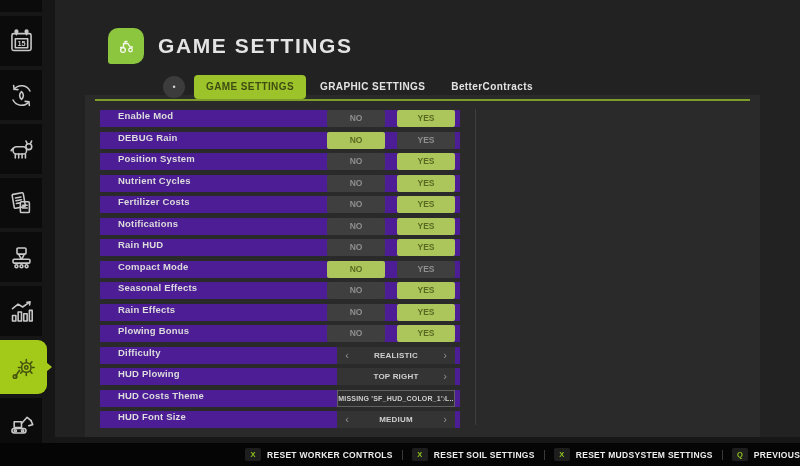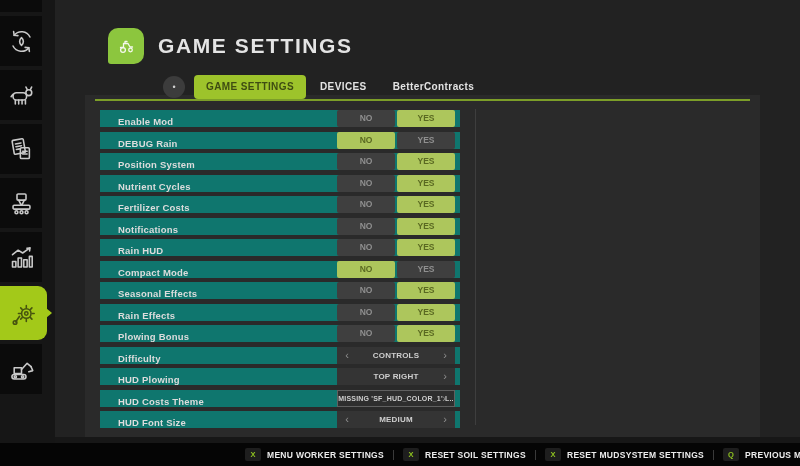--- a/index.html
+++ b/index.html
@@ -31,24 +31,24 @@
   .tab-list{display:flex;align-items:center;gap:2px;}
   .tab{padding:0 12px;height:24px;line-height:24px;color:#e3e3e3;font-size:10px;font-weight:700;
       letter-spacing:.4px;white-space:nowrap;cursor:pointer;}
   .tab.active{background:#9dc32b;color:#3e4c12;border-radius:4px;}
   .tab-underline{position:absolute;left:95px;top:99px;width:655px;height:2px;background:#7c9e28;z-index:2;}
 
   
   .panel{position:absolute;left:85px;top:95px;width:675px;height:342px;background:#2a2a2a;z-index:1;}
   .panel-divider{position:absolute;left:390px;top:14px;width:1px;height:316px;background:#3e3e3e;}
   .settings-list{position:absolute;left:15px;top:15px;width:360px;display:flex;flex-direction:column;gap:4.5px;}
-  .row{height:17px;background:#0f766e;display:flex;align-items:flex-end;padding-left:18px;position:relative;flex:0 0 auto;}
+  .row{height:17px;background:#4c1d95;display:flex;align-items:flex-start;padding-left:18px;position:relative;flex:0 0 auto;}
   .row-label{color:#dcdcdc;font-size:9.5px;font-weight:700;letter-spacing:.2px;}
 
-  .toggle{position:absolute;right:5px;top:0;height:18px;display:flex;gap:2px;}
+  .toggle{position:absolute;right:5px;top:0;height:18px;display:flex;gap:12px;}
   .opt{width:58px;height:17px;line-height:17px;text-align:center;font-size:8.5px;font-weight:700;
       border-radius:2px;background:#3f3f3f;color:#8f8f8f;cursor:pointer;}
   .opt.selected{background:#adc65c;color:#5a6922;}
 
   .selector{position:absolute;right:5px;top:0;width:118px;height:17px;background:#343434;
       display:flex;align-items:center;box-sizing:border-box;padding:0 6px;cursor:pointer;}
   .selector.boxed{border:1px solid #606060;background:#2e2e2e;}
   .sel-val{position:absolute;left:0;right:0;text-align:center;color:#cfcfcf;font-size:8px;font-weight:700;
       letter-spacing:.2px;white-space:nowrap;}
   .selector.boxed .sel-val{font-size:7px;}
@@ -77,20 +77,30 @@
   <div class="sidebar">
     <div class="tiles">
       <div class="tile">
         <svg viewBox="0 0 24 24">
           <path d="M3 4 L9 2 L15 4 L21 2 V16 L15 18 L9 16 L3 18 Z"></path>
             <path d="M9 2 V16 M15 4 V18"></path>
         </svg>
       </div>
       <div class="tile">
         <svg viewBox="0 0 24 24">
+          <path d="M7.5 2.5 V6 M16.5 2.5 V6"></path>
+          <circle cx="7.5" cy="3" r="1.2"></circle>
+            <circle cx="16.5" cy="3" r="1.2"></circle>
+          <rect x="3.5" y="5" width="17" height="15" rx="1.5"></rect>
+          <rect x="6.5" y="9.5" width="11" height="8"></rect>
+          <text x="12" y="16" font-size="6.5" font-weight="bold" fill="#cfcfcf" text-anchor="middle">15</text>
+        </svg>
+      </div>
+      <div class="tile">
+        <svg viewBox="0 0 24 24">
           <path d="M19.5 8 A8.3 8.3 0 0 0 5.5 6.5"></path>
             <path d="M5.5 6.5 L5 3.2 M5.5 6.5 L8.8 6.8"></path>
           <path d="M4.5 16 A8.3 8.3 0 0 0 18.5 17.5"></path>
             <path d="M18.5 17.5 L19 20.8 M18.5 17.5 L15.2 17.2"></path>
           <path d="M12 8.5 C9.8 10.5 9.8 13.5 12 15.5 C14.2 13.5 14.2 10.5 12 8.5 Z"></path>
         </svg>
       </div>
       <div class="tile">
         <svg viewBox="0 0 24 24">
           <rect x="4.5" y="9.5" width="12" height="6.5" rx="3"></rect>
@@ -163,21 +173,21 @@
     </div>
     <div class="header-title">GAME SETTINGS</div>
   </div>
 
   <div class="tab-bar">
     <div class="tab-scroll">
       <span>•</span>
     </div>
     <div class="tab-list">
         <div class="tab active"><span>GAME SETTINGS</span></div>
-        <div class="tab"><span>DEVICES</span></div>
+        <div class="tab"><span>GRAPHIC SETTINGS</span></div>
         <div class="tab"><span>BetterContracts</span></div>
       </div>
 
   </div>
   <div class="tab-underline"></div>
 
   <div class="panel">
     <div class="settings-list">
         <div class="row">
     <span class="row-label">Enable Mod</span>
@@ -253,21 +263,21 @@
     <span class="row-label">Plowing Bonus</span>
     <div class="toggle">
       <div class="opt">NO</div>
       <div class="opt selected">YES</div>
     </div>
   </div>
         <div class="row">
     <span class="row-label">Difficulty</span>
     <div class="selector">
       <span class="arr arr-l">‹</span>
-      <span class="sel-val">CONTROLS</span>
+      <span class="sel-val">REALISTIC</span>
       <span class="arr arr-r">›</span>
     </div>
   </div>
         <div class="row">
     <span class="row-label">HUD Plowing</span>
     <div class="selector">
       <span class="arr arr-l hidden">‹</span>
       <span class="sel-val">TOP RIGHT</span>
       <span class="arr arr-r">›</span>
     </div>
@@ -289,21 +299,21 @@
     </div>
   </div>
       </div>
     <div class="panel-divider"></div>
   </div>
 
   <div class="subfooter"></div>
   <div class="footer">
       <div class="hint">
     <span class="key-badge">X</span>
-    <span class="hint-label">MENU WORKER SETTINGS</span>
+    <span class="hint-label">RESET WORKER CONTROLS</span>
   </div>
       <span class="hint-divider"></span>
       <div class="hint">
     <span class="key-badge">X</span>
     <span class="hint-label">RESET SOIL SETTINGS</span>
   </div>
       <span class="hint-divider"></span>
       <div class="hint">
     <span class="key-badge">X</span>
     <span class="hint-label">RESET MUDSYSTEM SETTINGS</span>

